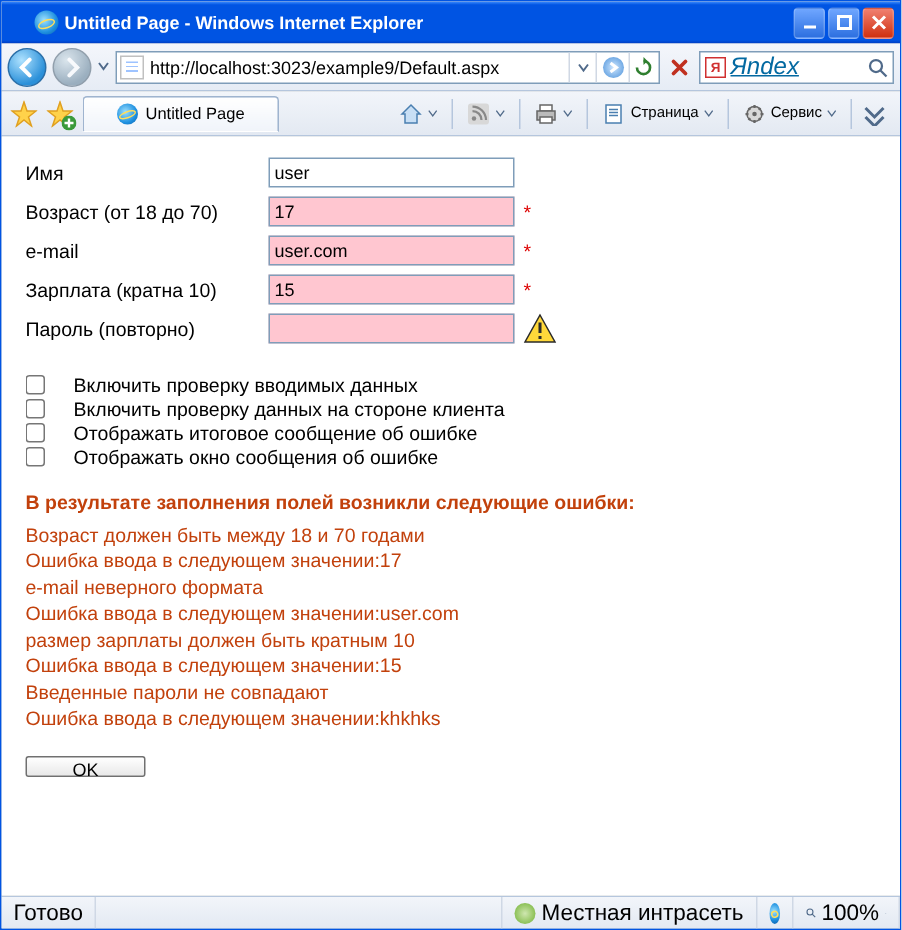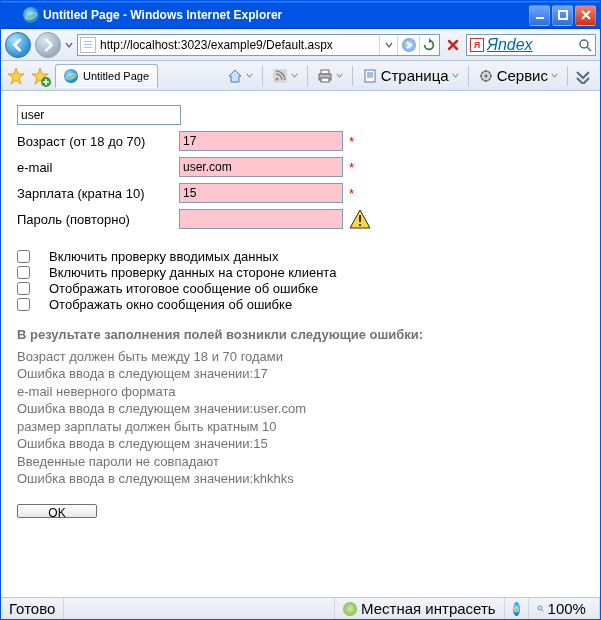--- a/index.html
+++ b/index.html
@@ -125,31 +125,31 @@
     border-bottom: 1px solid #b5c6dd;
     display:flex; align-items:center; padding:0 6px; gap:6px;
   }
   .star { width:18px;height:18px; }
   .starplus { width:18px;height:18px; position:relative; }
   .tab {
     height: 24px;
     border: 1px solid #9fb4cf;
     border-bottom: 1px solid #fff;
     background: linear-gradient(#fff,#f0f4fa);
-    display:flex; align-items:center; padding:0 8px; gap:5px;
+    display:flex; align-items:center; padding:0 22px; gap:5px;
     border-radius: 3px 3px 0 0;
     font-size: 11px;
   }
   .toolbar-right {
     margin-left:auto; display:flex; align-items:center; gap:2px;
   }
   .tbtn {
     height:24px; padding:0 4px; display:flex;align-items:center;gap:3px;
     border:1px solid transparent; border-radius:2px;
-    font-size:15px;
+    font-size:10px;
   }
   .tbtn svg { width:16px;height:16px; }
   .tbtn .dd { width:7px;height:7px; }
   .vsep { width:1px;height:20px;background:#b5c6dd;margin:0 2px; }
   
   .content {
     flex:1; background:#fff; padding:14px 16px 10px 16px; overflow:auto;
     font-size: 13px;
     position: relative;
   }
@@ -163,21 +163,21 @@
     font-family: Tahoma, Arial, sans-serif;
   }
   .form-row input.err { background:#ffc6d0; }
   .ast { color:#d00; margin-left:6px; }
   .warn-icon {
     width:22px; height:20px; margin-left:6px;
   }
   .checks { margin-top:20px; }
   .check-row { display:flex; align-items:center; margin-bottom:1px;gap:15px; }
   .check-row input { margin:0 4px 0 0; }
-  .errors { margin-top:14px; color:#737373; }
+  .errors { margin-top:14px; color:#c2410c; }
   .errors .hdr { font-weight:bold; margin-bottom:4px; }
   .errors div { line-height:1.35; }
   .okbtn {
     margin-top:16px;
     width:80px; height:14px;
     border:1px solid #707070;
     background:linear-gradient(#fff,#e8e8e8);
     font-size:12px;
     border-radius:2px;
   }
@@ -360,20 +360,21 @@
       <div class="tbtn" style="padding:0 2px">
         <svg width="10" height="10" viewBox="0 0 8 8">
             <path d="M1 2 L4 5 L7 2 M1 5 L4 8 L7 5" fill="none" stroke="#506a8a"></path>
           </svg>
       </div>
     </div>
   </div>
 
   <div class="content">
     <div class="form-row">
+      <div class="lbl">Имя</div>
       <input type="text" value="user" style="">
     </div>
     <div class="form-row">
       <div class="lbl">Возраст (от 18 до 70)</div>
       <input type="text" class="err" value="17" style="">
       <span class="ast">*</span>
     </div>
     <div class="form-row">
       <div class="lbl">e-mail</div>
       <input type="text" class="err" value="user.com" style="">

